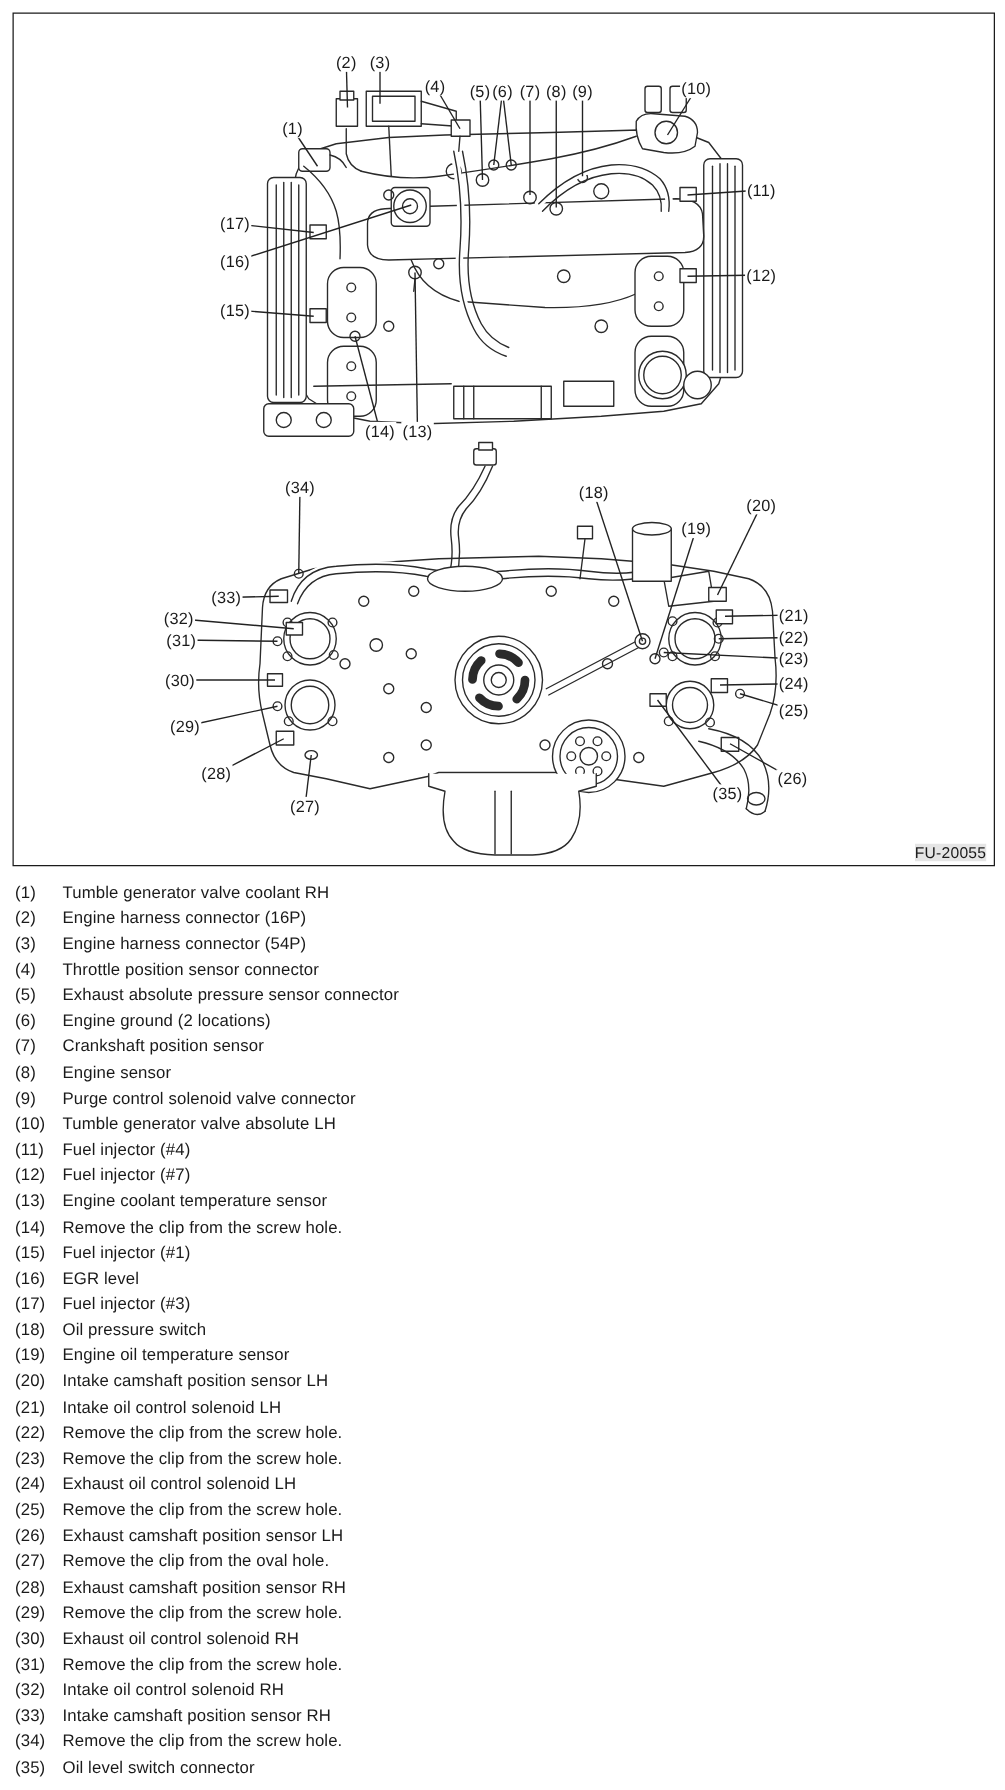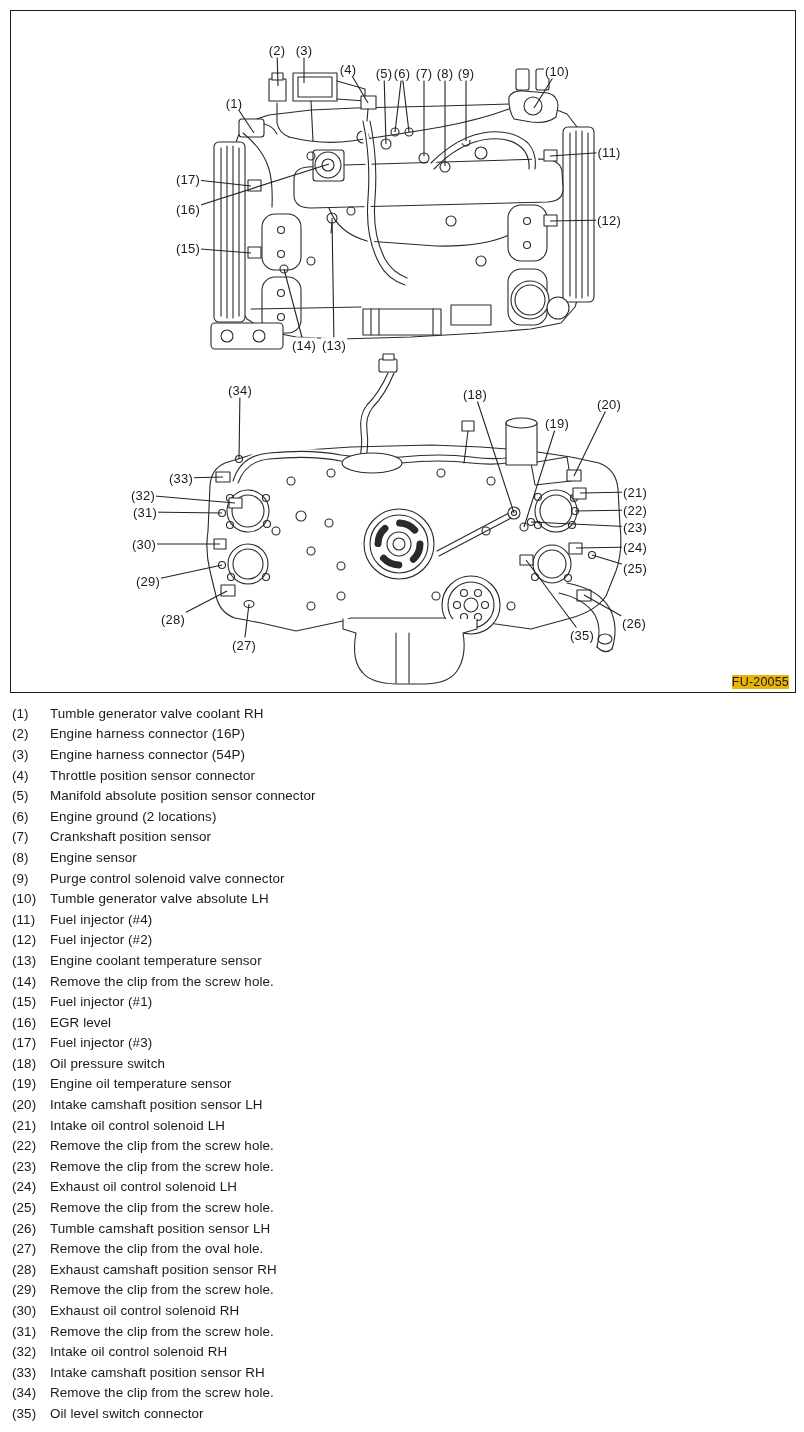--- a/index.html
+++ b/index.html
@@ -32,21 +32,21 @@
     background: #ffffff;
     font-size: 13px;
     line-height: 15px;
     padding: 0 1px;
     letter-spacing: 0.2px;
     white-space: nowrap;
   }
   .figure-code {
     position: absolute; right: 6px; bottom: 3px;
     font-size: 12.5px; letter-spacing: 0.2px;
-    background: #eab308; z-index: 4;
+    background: #e5e5e5; z-index: 4;
   }
 
   
   .legend {
     position: absolute; left: 12px; top: 703px; width: 770px;
   }
   .legend-row {
     display: flex; align-items: center;
     height: 20.6px;
     font-size: 13.4px;
@@ -478,21 +478,21 @@
         <span class="legend-label">Engine harness connector (54P)</span>
       </div>
 
       <div class="legend-row">
         <span class="legend-num">(4)</span>
         <span class="legend-label">Throttle position sensor connector</span>
       </div>
 
       <div class="legend-row">
         <span class="legend-num">(5)</span>
-        <span class="legend-label">Manifold absolute position sensor connector</span>
+        <span class="legend-label">Exhaust absolute pressure sensor connector</span>
       </div>
 
       <div class="legend-row">
         <span class="legend-num">(6)</span>
         <span class="legend-label">Engine ground (2 locations)</span>
       </div>
 
       <div class="legend-row">
         <span class="legend-num">(7)</span>
         <span class="legend-label">Crankshaft position sensor</span>
@@ -513,21 +513,21 @@
         <span class="legend-label">Tumble generator valve absolute LH</span>
       </div>
 
       <div class="legend-row">
         <span class="legend-num">(11)</span>
         <span class="legend-label">Fuel injector (#4)</span>
       </div>
 
       <div class="legend-row">
         <span class="legend-num">(12)</span>
-        <span class="legend-label">Fuel injector (#2)</span>
+        <span class="legend-label">Fuel injector (#7)</span>
       </div>
 
       <div class="legend-row">
         <span class="legend-num">(13)</span>
         <span class="legend-label">Engine coolant temperature sensor</span>
       </div>
 
       <div class="legend-row">
         <span class="legend-num">(14)</span>
         <span class="legend-label">Remove the clip from the screw hole.</span>
@@ -583,21 +583,21 @@
         <span class="legend-label">Exhaust oil control solenoid LH</span>
       </div>
 
       <div class="legend-row">
         <span class="legend-num">(25)</span>
         <span class="legend-label">Remove the clip from the screw hole.</span>
       </div>
 
       <div class="legend-row">
         <span class="legend-num">(26)</span>
-        <span class="legend-label">Tumble camshaft position sensor LH</span>
+        <span class="legend-label">Exhaust camshaft position sensor LH</span>
       </div>
 
       <div class="legend-row">
         <span class="legend-num">(27)</span>
         <span class="legend-label">Remove the clip from the oval hole.</span>
       </div>
 
       <div class="legend-row">
         <span class="legend-num">(28)</span>
         <span class="legend-label">Exhaust camshaft position sensor RH</span>

